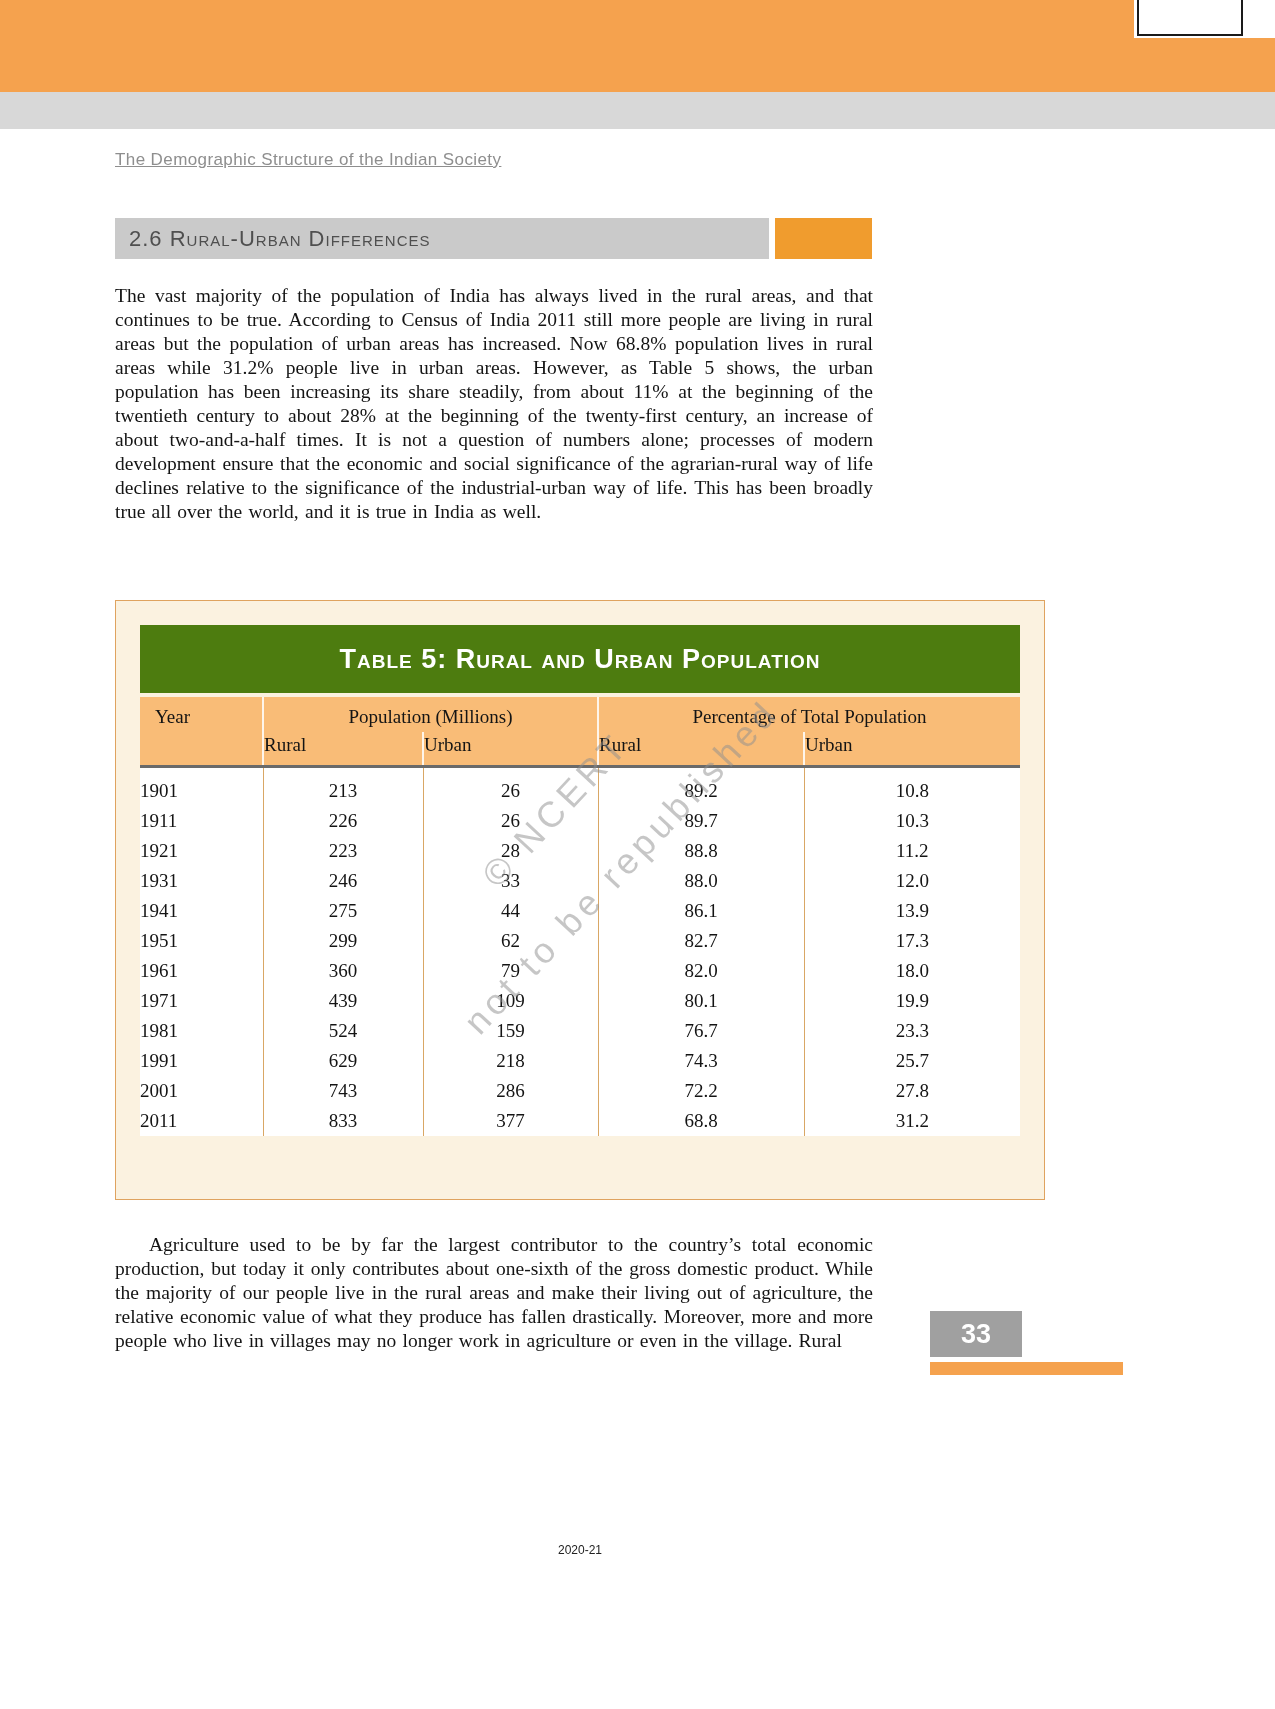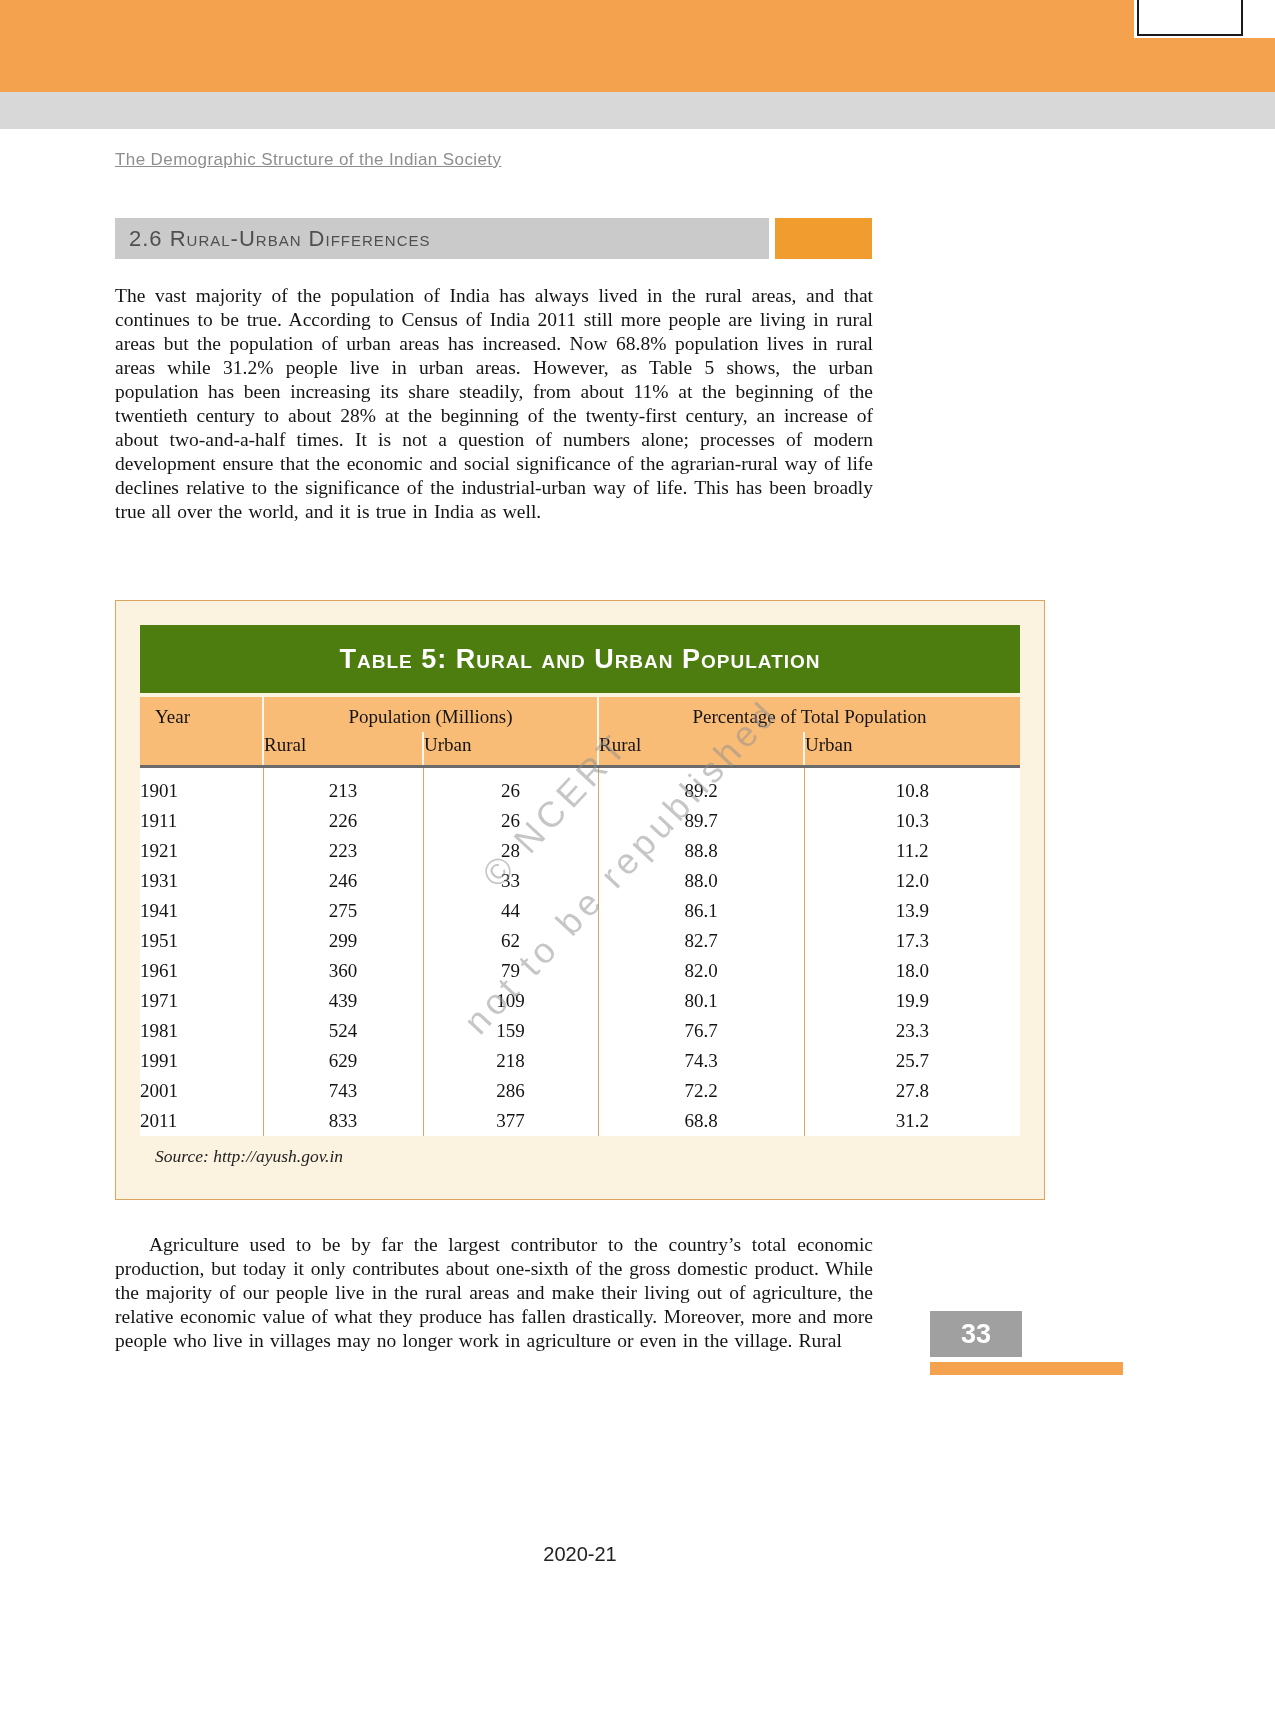--- a/index.html
+++ b/index.html
@@ -99,21 +99,21 @@
     display:flex; align-items:center; justify-content:center;
     font-family:"Liberation Sans", sans-serif;
     font-size:27px; font-weight:bold;
   }
   .pagenum-bar { position:absolute; left:930px; top:1362px; width:193px; height:13px; background:#F5A24E; }
 
   .footer {
     position:absolute; left:115px; top:1543px; width:930px;
     text-align:center;
     font-family:"Liberation Sans", sans-serif;
-    font-size:20px; color:#222222;
+    font-size:12px; color:#222222;
   }
 </style>
 </head>
 <body>
 
 <div class="top-band"></div>
 <div class="gray-band"></div>
 <div class="reg-area"></div>
 <div class="reg-box"></div>
 
@@ -233,21 +233,20 @@
         <tr>
           <td class="col-year">2011</td>
           <td class="col-num">833</td>
           <td class="col-num">377</td>
           <td class="col-num">68.8</td>
           <td class="col-num">31.2</td>
         </tr>
       </tbody>
   </table>
 
-  <div class="table-source">Source: http://ayush.gov.in</div>
 
   <div class="watermark">
     <div class="wm1">© NCERT</div>
     <div class="wm2">not to be republished</div>
   </div>
 </div>
 
 <p class="para para2">Agriculture used to be by far the largest contributor to the country’s total economic production, but today it only contributes about one-sixth of the gross domestic product. While the majority of our people live in the rural areas and make their living out of agriculture, the relative economic value of what they produce has fallen drastically. Moreover, more and more people who live in villages may no longer work in agriculture or even in the village. Rural</p>
 
 <div class="pagenum-box">

